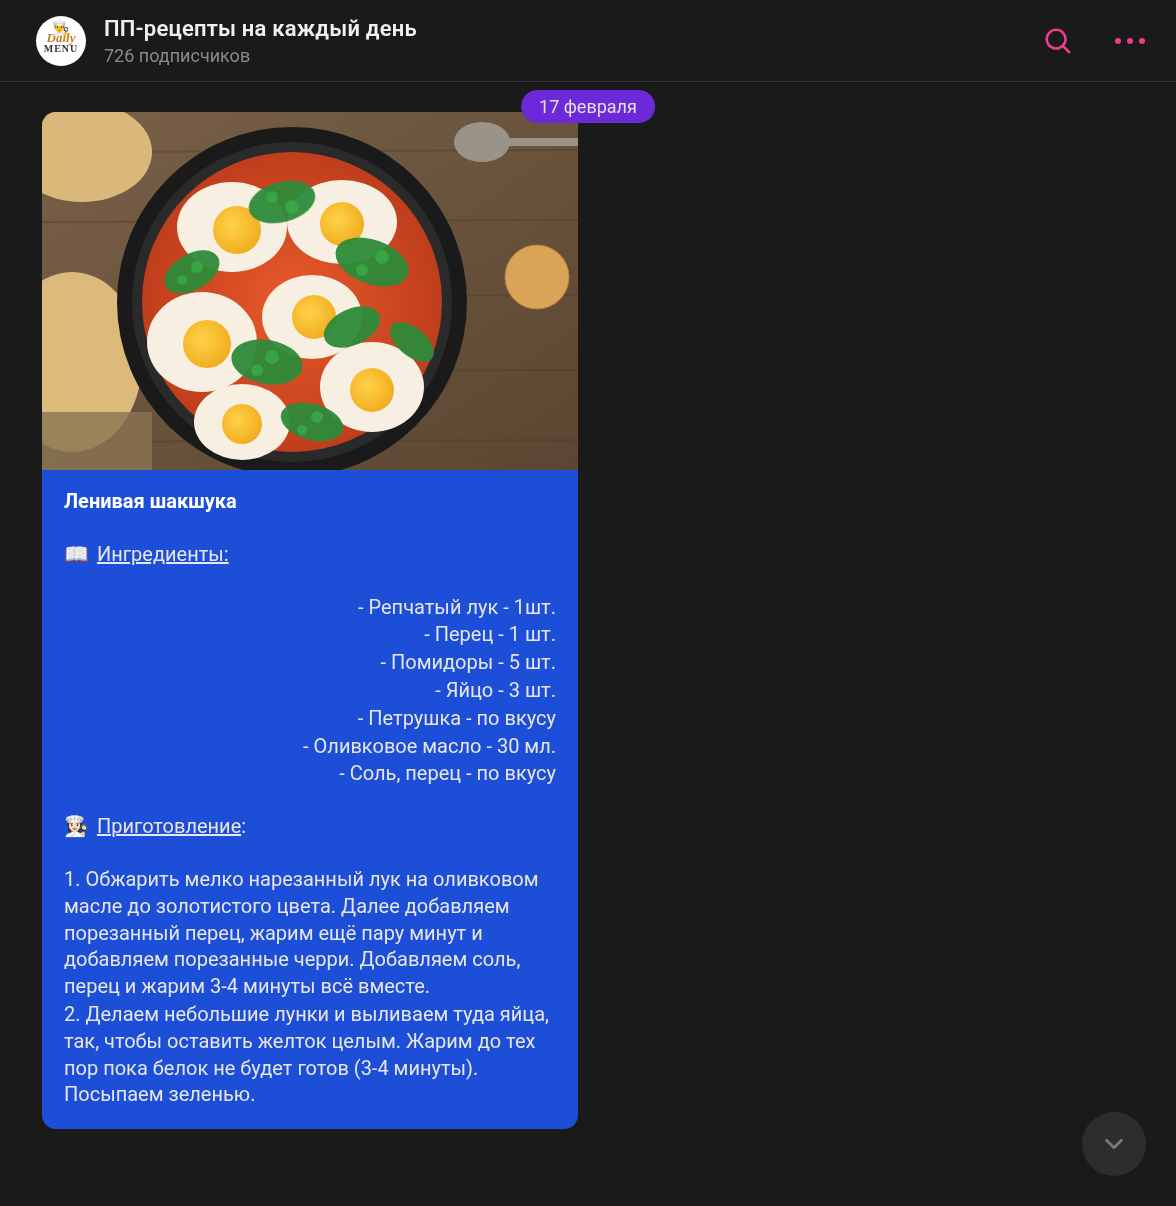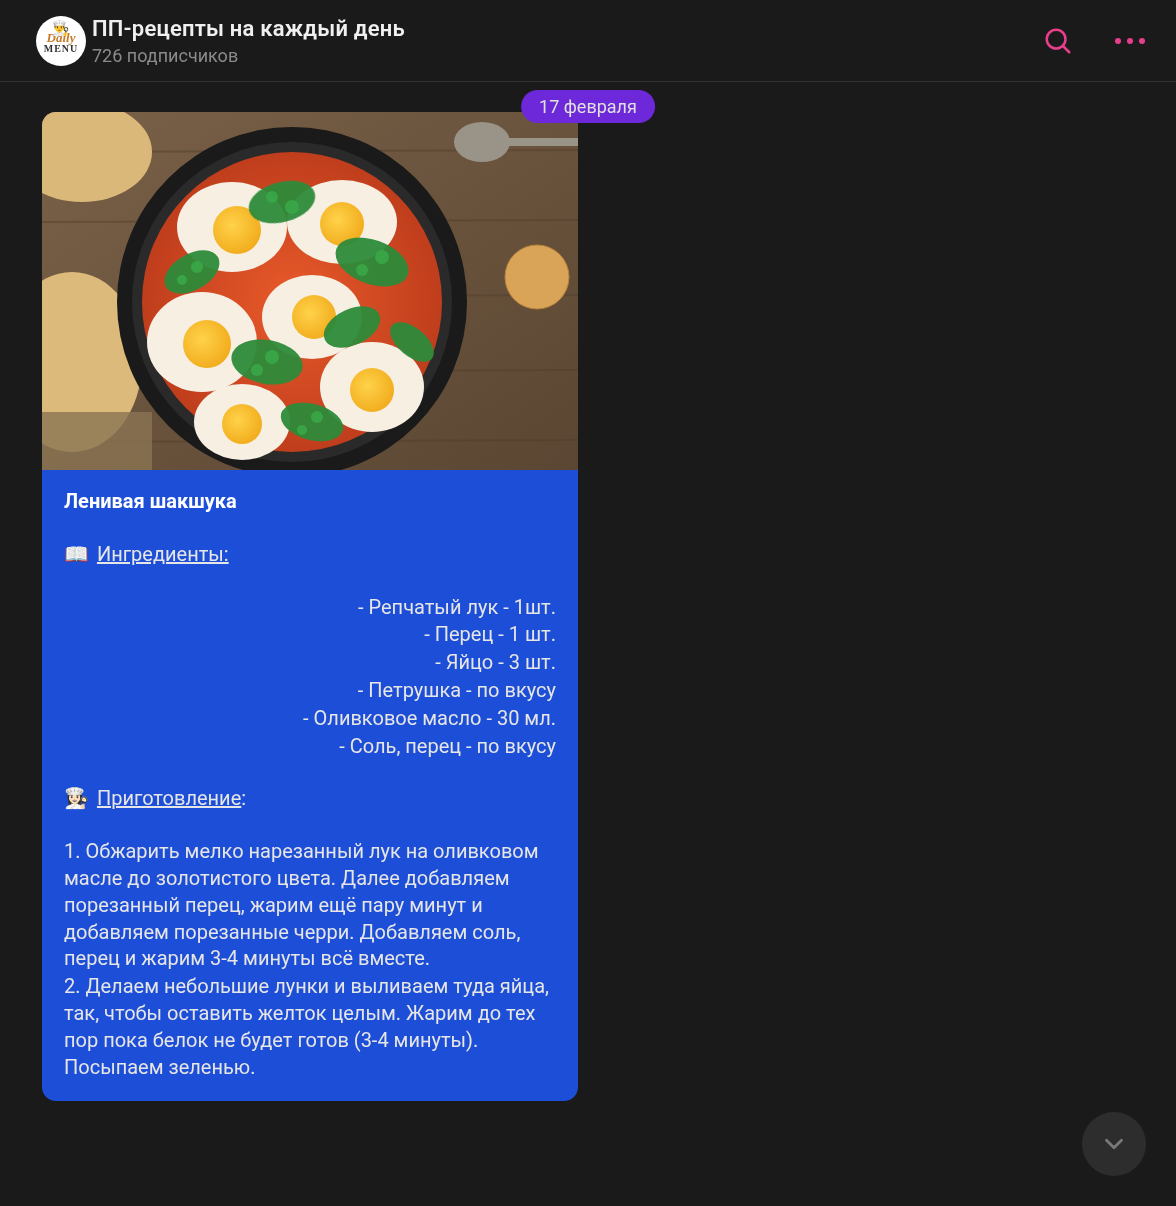--- a/index.html
+++ b/index.html
@@ -41,21 +41,21 @@
     text-align: center;
     line-height: 1;
     font-family: cursive;
   }
   .avatar-hat {
     position: absolute;
     top: 4px;
     font-size: 14px;
   }
   .title-block {
-    margin-left: 6px;
+    margin-left: 18px;
     flex: 1;
   }
   .channel-title {
     font-size: 22px;
     font-weight: 600;
     color: #f0f0f0;
     letter-spacing: 0.2px;
   }
   .subscribers {
     font-size: 18px;
@@ -294,20 +294,21 @@
     <div class="recipe-title">Ленивая шакшука</div>
 
     <div class="section-head">
       <span class="emoji">📖</span>
       <span class="label">Ингредиенты:</span>
     </div>
 
     <div class="ingredients">
       <div>- Репчатый лук - 1шт.</div>
       <div>- Перец - 1 шт.</div>
+      <div>- Помидоры - 5 шт.</div>
       <div>- Яйцо  - 3 шт.</div>
       <div>- Петрушка - по вкусу</div>
       <div>- Оливковое масло - 30 мл.</div>
       <div>- Соль, перец - по вкусу</div>
     </div>
 
     <div class="section-head prep-head">
       <span class="emoji">👩🏻‍🍳</span>
       <span>
         <span class="label">Приготовление</span><span>:</span>

